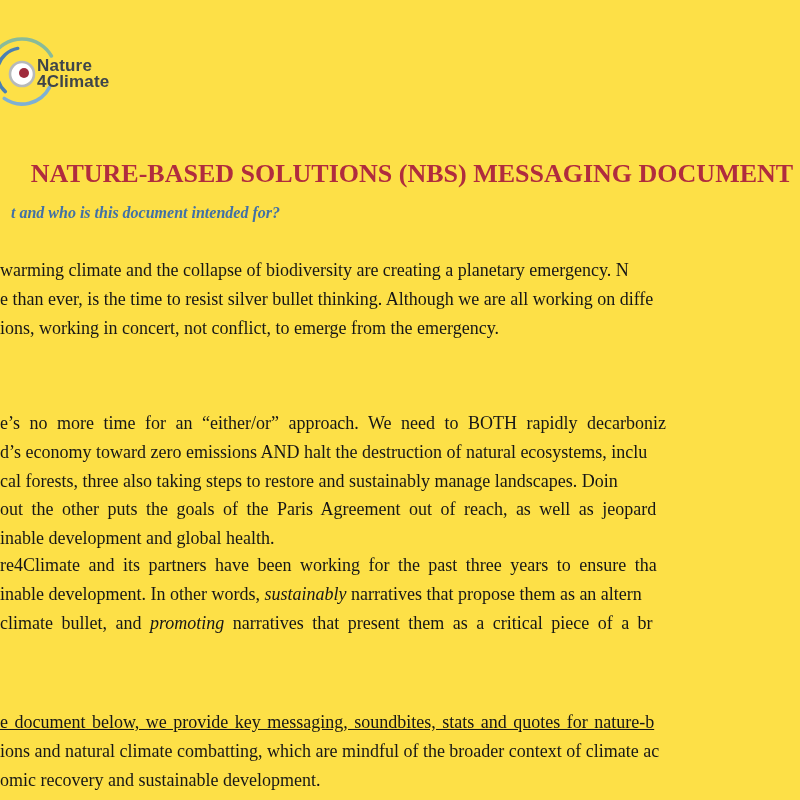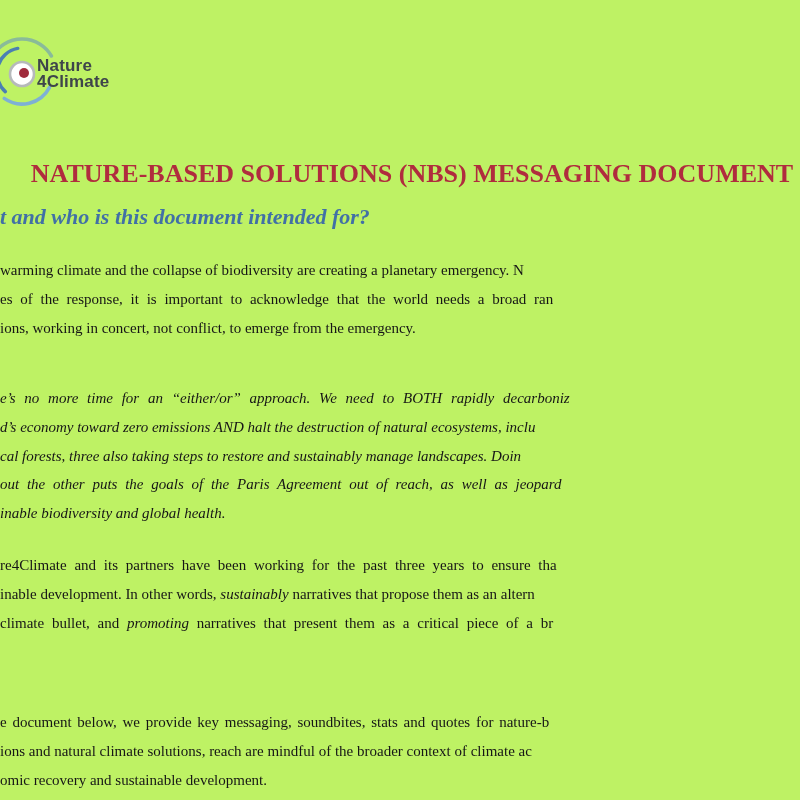--- a/index.html
+++ b/index.html
@@ -1,20 +1,20 @@
 <!DOCTYPE html>
 <html style="--title_red: #b02c3e; --heading_blue: #4170a6; --body_text: #161616; --logo_green: #8abb99; --logo_blue: #4b80b3; --logo_lightblue: #7eb0d4; --logo_dot_red: #a02b3c; --logo_gray: #b6b9bb; --logo_text: #3e454b;"><head>
 <meta charset="utf-8">
 <style>
   html,body{margin:0;padding:0;}
   body{
     width:800px;height:800px;overflow:hidden;background:#ffffff;position:relative;
     font-family:"Liberation Serif","DejaVu Serif",serif;color:#161616;
   }
-  .page{position:absolute;inset:0;overflow:hidden;background:#bef264;}
+  .page{position:absolute;inset:0;overflow:hidden;background:#fde047;}
 
   
   .logo-mark{position:absolute;left:-16px;top:34px;}
   .arc{fill:none;stroke-width:3.5;stroke-linecap:round;}
   .arc-green{stroke:var(--logo_green,#8abb99);}
   .arc-blue{stroke:var(--logo_blue,#4b80b3);}
   .arc-lightblue{stroke:var(--logo_lightblue,#7eb0d4);}
   .ring-gray{fill:#ffffff;stroke:var(--logo_gray,#b6b9bb);stroke-width:2.6;}
   .dot-red{fill:var(--logo_dot_red,#a02b3c);stroke:none;}
   .logo-text{
@@ -25,31 +25,32 @@
   }
 
   
   .title{
     position:absolute;top:147px;left:0;width:800px;margin:12px;text-align:center;
     font-size:26px;font-weight:700;white-space:nowrap;
     color:var(--title_red,#b02c3e);
   }
   .subheading{
     position:absolute;top:204px;left:0;margin:0;white-space:nowrap;
-    font-size:22px;font-weight:700;font-style:italic;
+    font-size:16px;font-weight:700;font-style:italic;
     color:var(--heading_blue,#4170a6);
+    padding-left:11px;
   }
 
   
   .para{position:absolute;left:0;width:800px;overflow:hidden;
-        font-size:15px;line-height:28.8px;color:var(--body_text,#161616);}
-  .p1{top:256px;} .p2{top:384px;font-style:italic;} .p3{top:551px;} .p4{top:708px;}
+        font-size:18px;line-height:28.8px;color:var(--body_text,#161616);}
+  .p1{top:256px;} .p2{top:409px;} .p3{top:551px;} .p4{top:708px;}
   .ln{white-space:pre;}
   .it{font-style:italic;}
-  .ws2{word-spacing:2px;} .ws4{word-spacing:4px;} .ws5{word-spacing:5px;}
+  .ws2{word-spacing:2px;text-decoration:underline;} .ws4{word-spacing:4px;} .ws5{word-spacing:5px;}
 </style>
 </head>
 <body>
 
 <div class="page">
 
   <div>
     <svg class="logo-mark" width="84" height="84" viewBox="0 0 84 84">
       <path class="arc arc-green" d="M 8.6 22 A 34 34 0 0 1 67.4 22"></path>
       <path class="arc arc-blue" d="M 33.7 14.4 A 25 25 0 0 0 21.3 57.6"></path>
@@ -62,37 +63,37 @@
       <div>4Climate</div>
     </div>
   </div>
 
   <h1 class="title">NATURE-BASED SOLUTIONS (NBS) MESSAGING DOCUMENT</h1>
 
   <h2 class="subheading">t and who is this document intended for?</h2>
 
   <div class="para p1">
     <div class="ln">warming climate and the collapse of biodiversity are creating a planetary emergency. N</div>
-    <div class="ln ws4">es of the response, it is important to acknowledge that the world needs a broad ran</div>
+    <div class="ln">e than ever, is the time to resist silver bullet thinking. Although we are all working on diffe</div>
     <div class="ln">ions, working in concert, not conflict, to emerge from the emergency.</div>
   </div>
 
   <div class="para p2">
     <div class="ln ws5">e’s no more time for an “either/or” approach. We need to BOTH rapidly decarboniz</div>
     <div class="ln">d’s economy toward zero emissions AND halt the destruction of natural ecosystems, inclu</div>
     <div class="ln">cal forests, three also taking steps to restore and sustainably manage landscapes. Doin</div>
     <div class="ln ws4">out the other puts the goals of the Paris Agreement out of reach, as well as jeopard</div>
-    <div class="ln">inable biodiversity and global health.</div>
+    <div class="ln">inable development and global health.</div>
   </div>
 
   <div class="para p3">
     <div class="ln ws4">re4Climate and its partners have been working for the past three years to ensure tha</div>
     <div class="ln"><span>inable development. In other words, </span><span class="it">sustainably</span><span> narratives that propose them as an altern</span></div>
     <div class="ln ws4"><span>climate bullet, and </span><span class="it">promoting</span><span> narratives that present them as a critical piece of a br</span></div>
   </div>
 
   <div class="para p4">
     <div class="ln ws2">e document below, we provide key messaging, soundbites, stats and quotes for nature-b</div>
-    <div class="ln">ions and natural climate solutions, reach are mindful of the broader context of climate ac</div>
+    <div class="ln">ions and natural climate combatting, which are mindful of the broader context of climate ac</div>
     <div class="ln">omic recovery and sustainable development.</div>
   </div>
 
 </div>
 
 </body></html>

